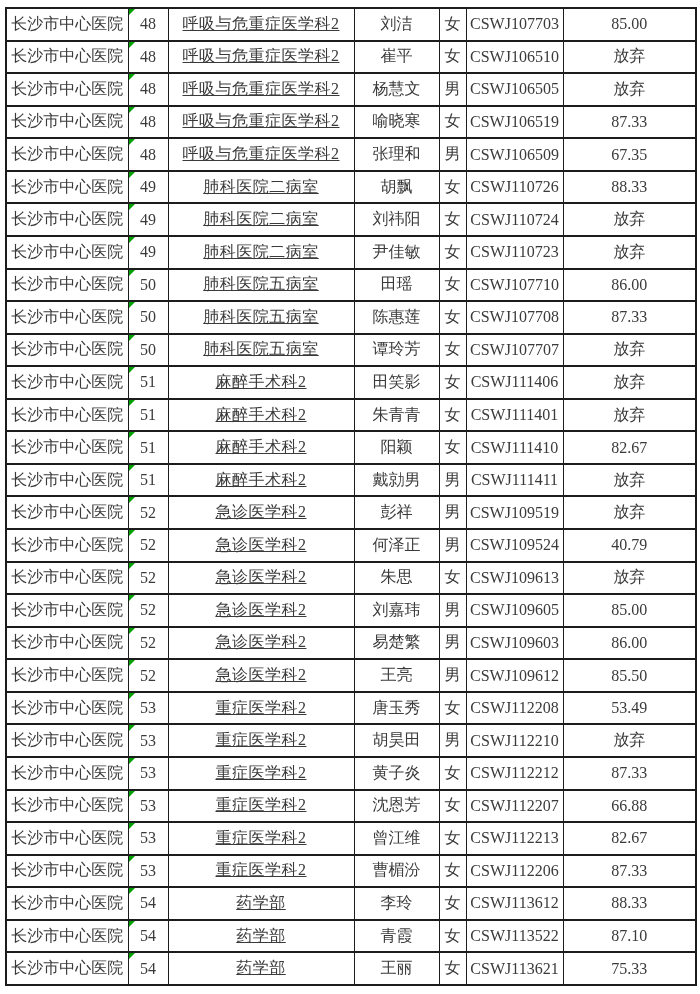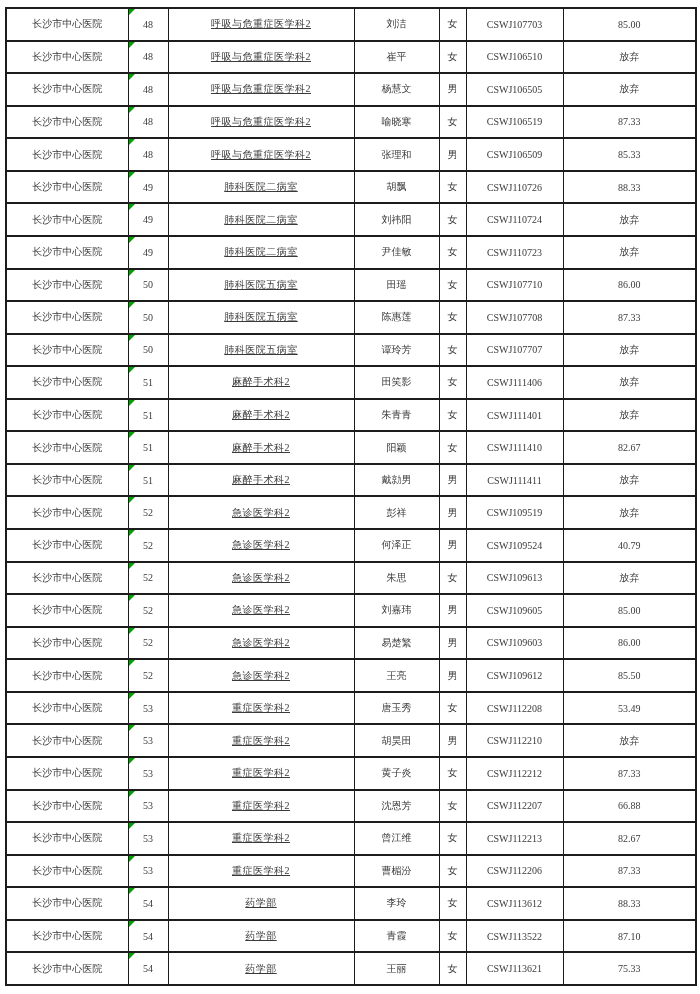--- a/index.html
+++ b/index.html
@@ -16,21 +16,21 @@
     font-family: "Liberation Serif", "DejaVu Serif", serif;
   }
   table.results {
     position: absolute;
     left: 5px;
     top: 7px;
     width: 690px;
     height: 979px;
     border-collapse: collapse;
     table-layout: fixed;
-    font-size: 10px;
+    font-size: 16px;
     color: var(--text, #3a3a3a);
     border: 2px solid var(--border, #1c1c1c);
   }
   table.results td {
     border-left: 1px solid var(--border, #1c1c1c);
     border-right: 1px solid var(--border, #1c1c1c);
     border-top: 2px solid var(--border, #1c1c1c);
     border-bottom: 2px solid var(--border, #1c1c1c);
     text-align: center;
     vertical-align: middle;
@@ -107,21 +107,21 @@
     <td class="c-score">87.33</td>
   </tr>
 
   <tr>
     <td class="c-hospital">长沙市中心医院</td>
     <td class="c-no"><span class="flag"></span><span class="no-text">48</span></td>
     <td class="c-dept">呼吸与危重症医学科2</td>
     <td class="c-name">张理和</td>
     <td class="c-gender">男</td>
     <td class="c-id">CSWJ106509</td>
-    <td class="c-score">85.33</td>
+    <td class="c-score">67.35</td>
   </tr>
 
   <tr>
     <td class="c-hospital">长沙市中心医院</td>
     <td class="c-no"><span class="flag"></span><span class="no-text">49</span></td>
     <td class="c-dept">肺科医院二病室</td>
     <td class="c-name">胡飘</td>
     <td class="c-gender">女</td>
     <td class="c-id">CSWJ110726</td>
     <td class="c-score">88.33</td>

